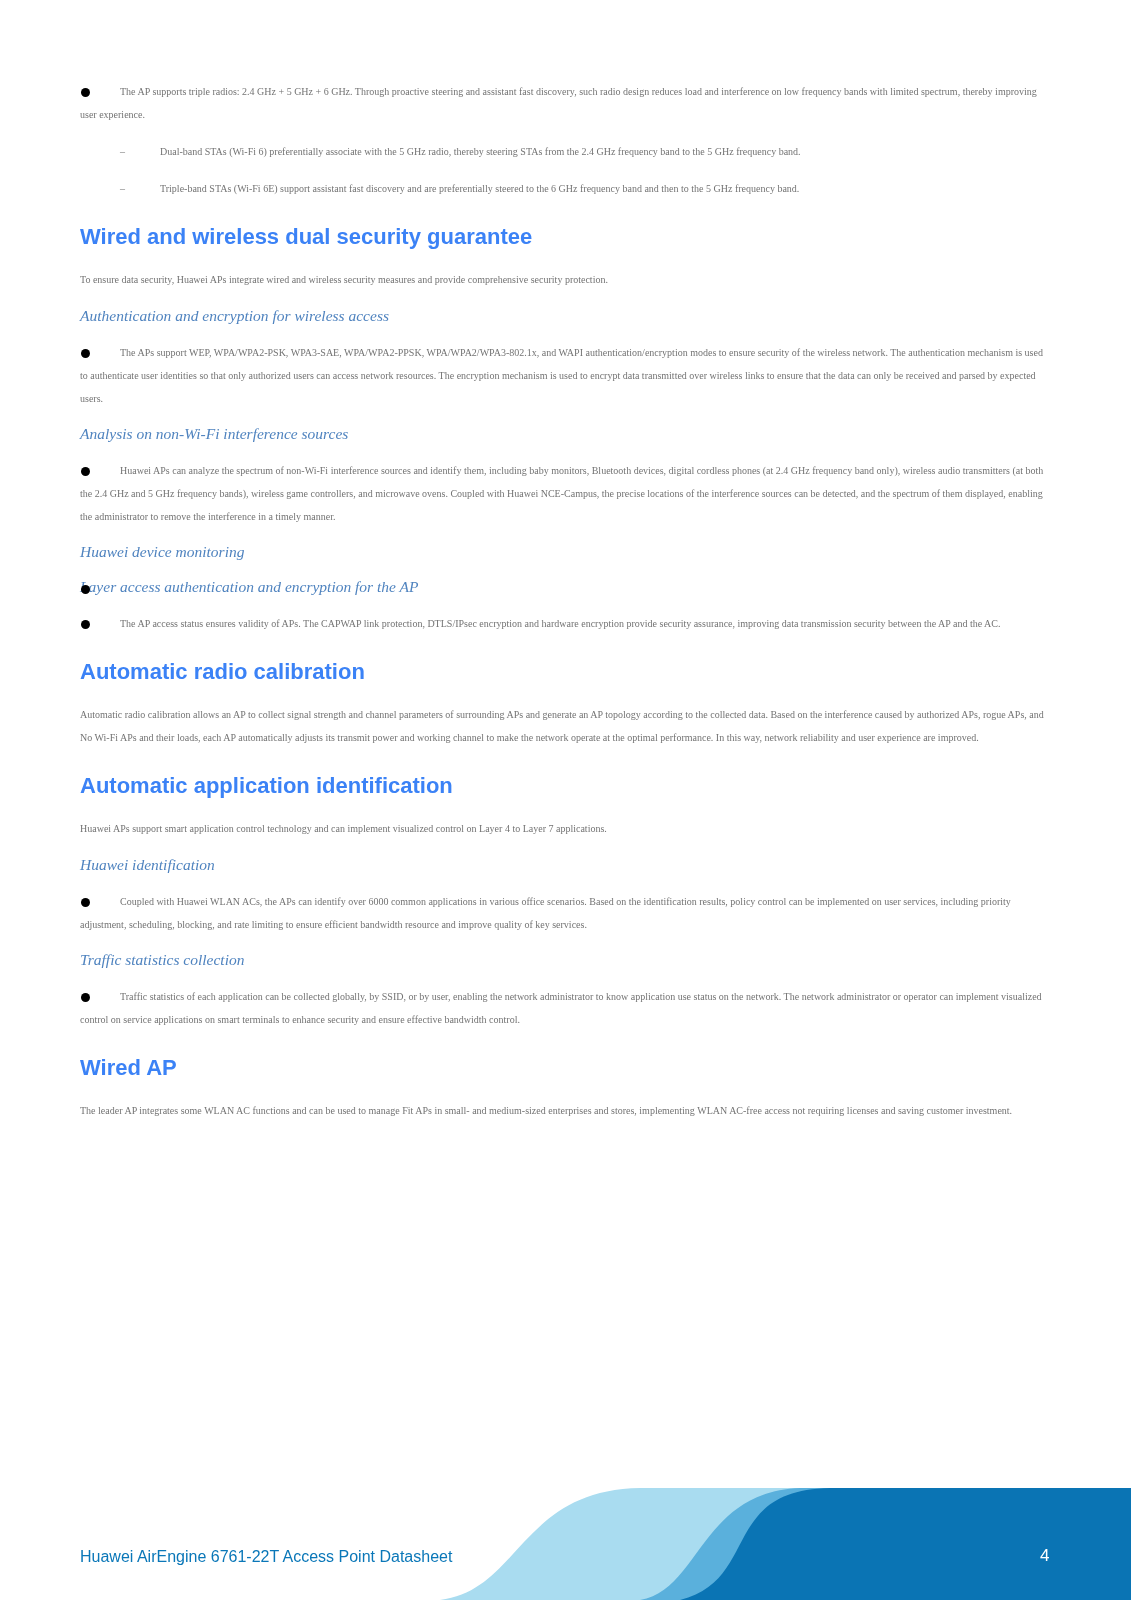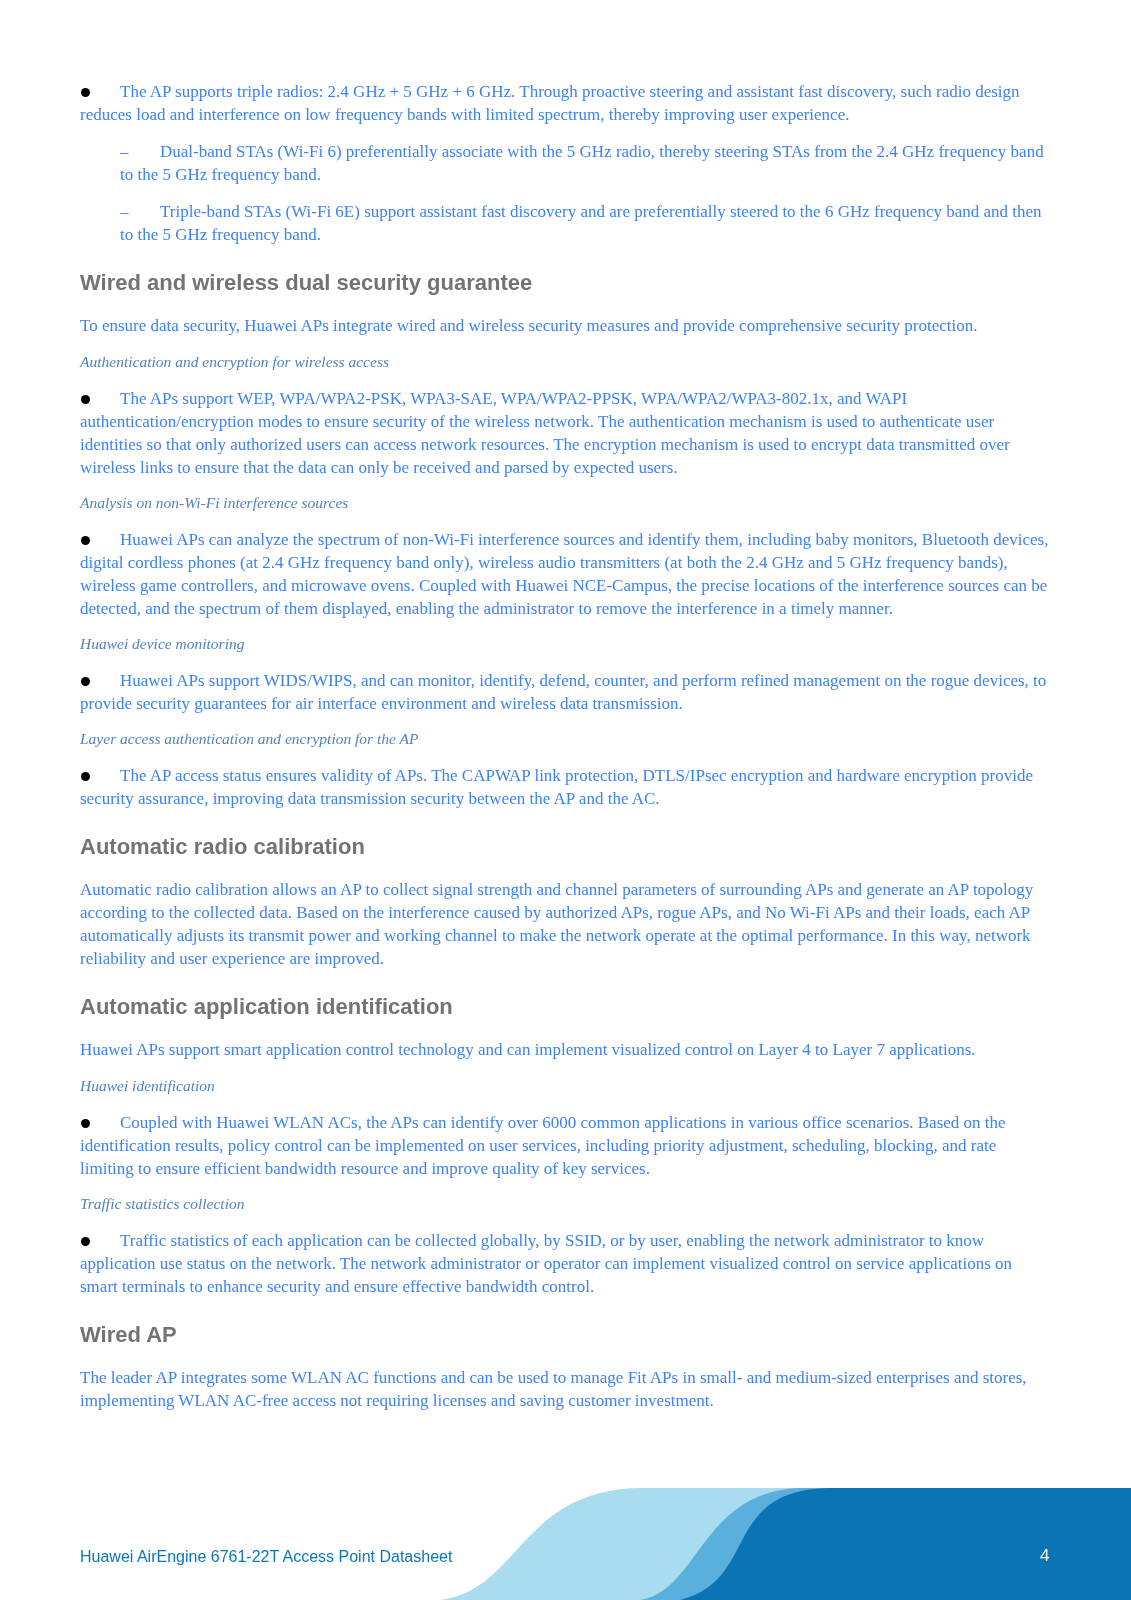--- a/index.html
+++ b/index.html
@@ -1,24 +1,24 @@
 <!DOCTYPE html>
 <html><head>
 <meta charset="utf-8">
 <style>
   html, body { margin: 0; padding: 0; background: #ffffff; }
   body { width: 1131px; height: 1600px; position: relative; overflow: hidden; }
   .page { position: absolute; left: 0; top: 0; width: 1131px; height: 1600px; }
   .content { position: absolute; left: 80px; top: 80px; width: 970px; }
-  .p { font-family: "Liberation Serif", serif; font-size: 17px; line-height: 23px; color: #3b82f6; margin: 0; }
+  .p { font-family: "Liberation Serif", serif; font-size: 10px; line-height: 23px; color: #737373; margin: 0; }
   .bullet { position: relative; text-indent: 40px; margin: 0 0 14px 0; }
   .bullet .dot { position: absolute; left: 1px; top: 8px; width: 9px; height: 9px; border-radius: 50%; background: #000; text-indent: 0; }
   .dash { position: relative; margin: 0 0 14px 40px; text-indent: 40px; }
   .dash .mark { position: absolute; left: 0; top: 0; text-indent: 0; }
-  .h2 { font-family: "Liberation Sans", sans-serif; font-weight: bold; font-size: 22px; color: #737373; margin: 24px 0 18px 0; line-height: 26px; }
+  .h2 { font-family: "Liberation Sans", sans-serif; font-weight: bold; font-size: 22px; color: #3b82f6; margin: 24px 0 18px 0; line-height: 26px; }
   .h3 { font-family: "Liberation Serif", serif; font-size: 15.5px; color: #4f83bf; margin: 0 0 15px 0; line-height: 20px; font-style: italic; }
   .intro { margin: 0 0 15px 0; }
   .footer { position: absolute; left: 0; top: 1480px; width: 1131px; height: 120px; }
   .footer svg { position: absolute; left: 0; top: 0; }
   .footer-title { position: absolute; left: 80px; top: 1548px; font-family: Liberation Sans, sans-serif; font-size: 16px; color: #0a77b8; }
   .page-num { position: absolute; left: 1040px; top: 1546px; font-family: "Liberation Sans", sans-serif; font-size: 17px; color: #ffffff; }
 </style>
 </head>
 <body>
 
@@ -49,21 +49,20 @@
 
     <div class="h3">Analysis on non-Wi-Fi interference sources</div>
     <div class="p bullet">
       <span class="dot"></span>
       <span>Huawei APs can analyze the spectrum of non-Wi-Fi interference sources and identify them, including baby monitors, Bluetooth devices, digital cordless phones (at 2.4 GHz frequency band only), wireless audio transmitters (at both the 2.4 GHz and 5 GHz frequency bands), wireless game controllers, and microwave ovens. Coupled with Huawei NCE-Campus, the precise locations of the interference sources can be detected, and the spectrum of them displayed, enabling the administrator to remove the interference in a timely manner.</span>
     </div>
 
     <div class="h3">Huawei device monitoring</div>
     <div class="p bullet">
       <span class="dot"></span>
-      <span>Huawei APs support WIDS/WIPS, and can monitor, identify, defend, counter, and perform refined management on the rogue devices, to provide security guarantees for air interface environment and wireless data transmission.</span>
     </div>
 
     <div class="h3">Layer access authentication and encryption for the AP</div>
     <div class="p bullet">
       <span class="dot"></span>
       <span>The AP access status ensures validity of APs. The CAPWAP link protection, DTLS/IPsec encryption and hardware encryption provide security assurance, improving data transmission security between the AP and the AC.</span>
     </div>
 
     <h2 class="h2">Automatic radio calibration</h2>
     <p class="p intro">Automatic radio calibration allows an AP to collect signal strength and channel parameters of surrounding APs and generate an AP topology according to the collected data. Based on the interference caused by authorized APs, rogue APs, and No Wi-Fi APs and their loads, each AP automatically adjusts its transmit power and working channel to make the network operate at the optimal performance. In this way, network reliability and user experience are improved.</p>

